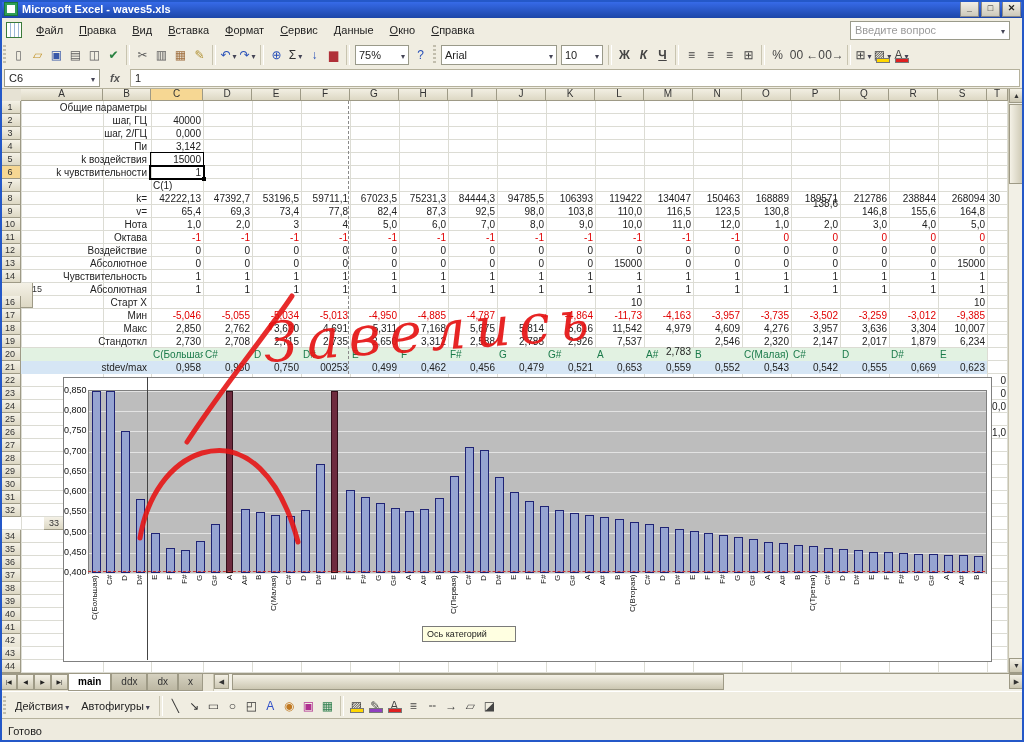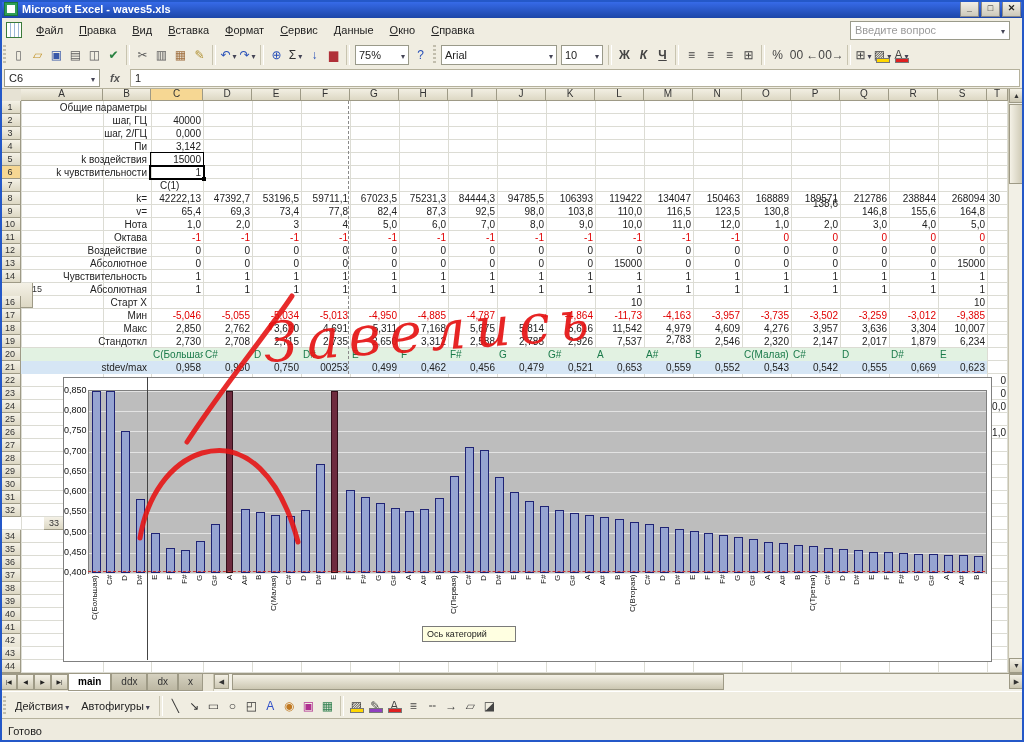--- a/index.html
+++ b/index.html
@@ -553,21 +553,21 @@
       <div class="cell lab" style="left: 22px; top: 195px; width: 127px; height: 13px;">Старт X</div>
       <div class="cell lab" style="left: 22px; top: 208px; width: 127px; height: 13px;">Мин</div>
       <div class="cell lab" style="left: 22px; top: 221px; width: 127px; height: 13px;">Макс</div>
       <div class="cell lab" style="left: 22px; top: 234px; width: 127px; height: 13px;">Стандоткл</div>
       <div class="cell lab" style="left: 22px; top: 260px; width: 127px; height: 13px;">stdev/max</div>
       <div class="cell num" style="left: 151px; top: 13px; width: 52px; height: 13px;">40000</div>
       <div class="cell num" style="left: 151px; top: 26px; width: 52px; height: 13px;">0,000</div>
       <div class="cell num" style="left: 151px; top: 39px; width: 52px; height: 13px;">3,142</div>
       <div class="cell num" style="left: 151px; top: 52px; width: 52px; height: 13px;">15000</div>
       <div class="cell num" style="left: 151px; top: 65px; width: 52px; height: 13px;">1</div>
-      <div class="cell txt" style="left: 158px; top: 78px; width: 52px; height: 21px;">C(1)</div>
+      <div class="cell txt" style="left: 151px; top: 78px; width: 52px; height: 21px;">C(1)</div>
       <div class="cell num " style="left: 151px; top: 91px; width: 52px; height: 13px;">42222,13</div>
       <div class="cell num " style="left: 203px; top: 91px; width: 49px; height: 13px;">47392,7</div>
       <div class="cell num " style="left: 252px; top: 91px; width: 49px; height: 13px;">53196,5</div>
       <div class="cell num " style="left: 301px; top: 91px; width: 49px; height: 13px;">59711,1</div>
       <div class="cell num " style="left: 350px; top: 91px; width: 49px; height: 13px;">67023,5</div>
       <div class="cell num " style="left: 399px; top: 91px; width: 49px; height: 13px;">75231,3</div>
       <div class="cell num " style="left: 448px; top: 91px; width: 49px; height: 13px;">84444,3</div>
       <div class="cell num " style="left: 497px; top: 91px; width: 49px; height: 13px;">94785,5</div>
       <div class="cell num " style="left: 546px; top: 91px; width: 49px; height: 13px;">106393</div>
       <div class="cell num " style="left: 595px; top: 91px; width: 49px; height: 13px;">119422</div>
@@ -736,21 +736,21 @@
       <div class="cell num " style="left: 151px; top: 234px; width: 52px; height: 13px;">2,730</div>
       <div class="cell num " style="left: 203px; top: 234px; width: 49px; height: 13px;">2,708</div>
       <div class="cell num " style="left: 252px; top: 234px; width: 49px; height: 13px;">2,715</div>
       <div class="cell num " style="left: 301px; top: 234px; width: 49px; height: 13px;">2,735</div>
       <div class="cell num " style="left: 350px; top: 234px; width: 49px; height: 13px;">2,650</div>
       <div class="cell num " style="left: 399px; top: 234px; width: 49px; height: 13px;">3,312</div>
       <div class="cell num " style="left: 448px; top: 234px; width: 49px; height: 13px;">2,588</div>
       <div class="cell num " style="left: 497px; top: 234px; width: 49px; height: 13px;">2,785</div>
       <div class="cell num " style="left: 546px; top: 234px; width: 49px; height: 13px;">2,926</div>
       <div class="cell num " style="left: 595px; top: 234px; width: 49px; height: 13px;">7,537</div>
-      <div class="cell num " style="left: 644px; top: 232px; width: 49px; height: 13px;">2,783</div>
+      <div class="cell num " style="left: 644px; top: 244px; width: 49px; height: 13px;">2,783</div>
       <div class="cell num " style="left: 693px; top: 234px; width: 49px; height: 13px;">2,546</div>
       <div class="cell num " style="left: 742px; top: 234px; width: 49px; height: 13px;">2,320</div>
       <div class="cell num " style="left: 791px; top: 234px; width: 49px; height: 13px;">2,147</div>
       <div class="cell num " style="left: 840px; top: 234px; width: 49px; height: 13px;">2,017</div>
       <div class="cell num " style="left: 889px; top: 234px; width: 49px; height: 13px;">1,879</div>
       <div class="cell num " style="left: 938px; top: 234px; width: 49px; height: 13px;">6,234</div>
       <div class="cell txt green" style="left: 151px; top: 247px; width: 52px; height: 13px;">C(Большая)</div>
       <div class="cell txt green" style="left: 203px; top: 247px; width: 49px; height: 13px;">C#</div>
       <div class="cell txt green" style="left: 252px; top: 247px; width: 49px; height: 13px;">D</div>
       <div class="cell txt green" style="left: 301px; top: 247px; width: 49px; height: 13px;">D#</div>

